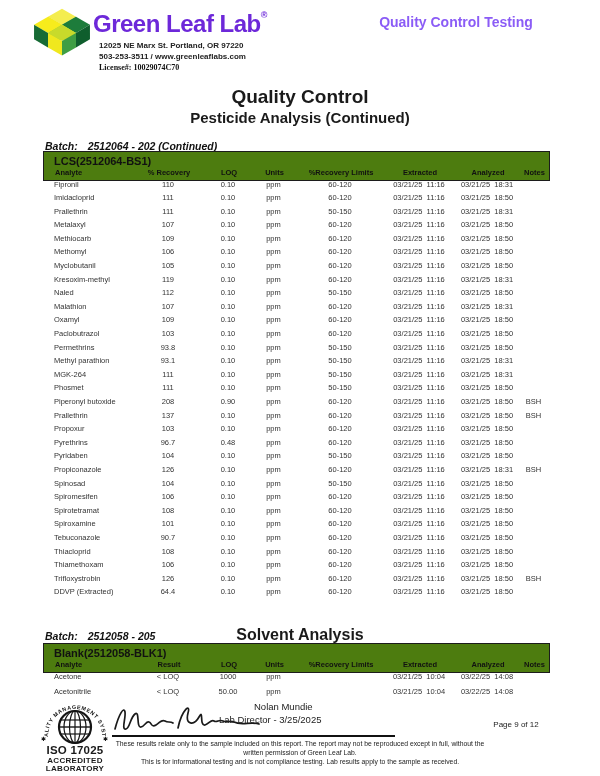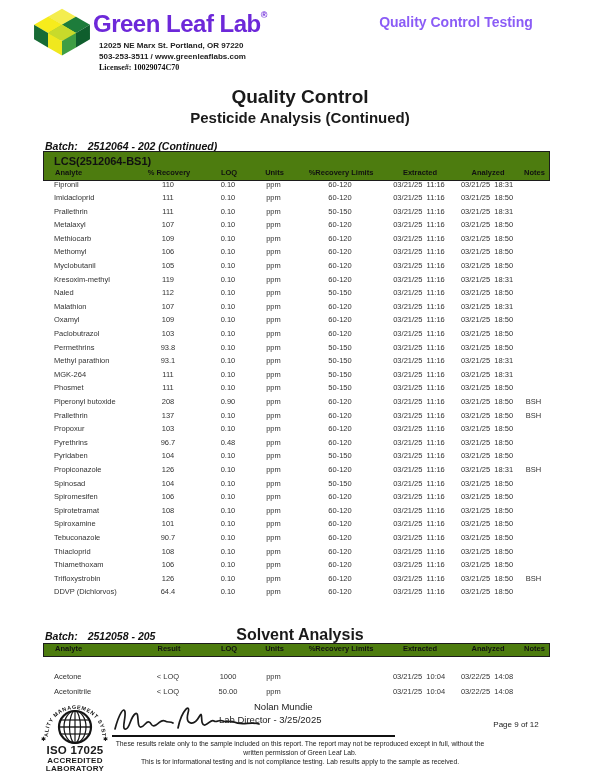--- a/index.html
+++ b/index.html
@@ -436,38 +436,39 @@
       <div class="cell">126</div>
       <div class="cell">0.10</div>
       <div class="cell">ppm</div>
       <div class="cell">60-120</div>
       <div class="cell">03/21/25  11:16</div>
       <div class="cell">03/21/25  18:50</div>
       <div class="cell">BSH</div>
     </div>
 
     <div class="grid-row">
-      <div class="cell analyte">DDVP (Dichlorvos)</div>
+      <div class="cell analyte">DDVP (Extracted)</div>
       <div class="cell">64.4</div>
       <div class="cell">0.10</div>
       <div class="cell">ppm</div>
       <div class="cell">60-120</div>
       <div class="cell">03/21/25  11:16</div>
       <div class="cell">03/21/25  18:50</div>
       <div class="cell"></div>
     </div>
   </div>
 
 <div class="abs solvent-title">Solvent Analysis</div>
 
 <div class="abs batch-line" style="top:630px;">
   <span class="bl">Batch:</span><span>2512058 - 205</span>
 </div>
 
 <div class="abs tbl-box" style="top:643px;">
+  <div class="tbl-title">Blank(2512058-BLK1)</div>
   <div class="grid-row tbl-head">
     <div class="cell analyte">Analyte</div>
     <div class="cell">Result</div>
     <div class="cell">LOQ</div>
     <div class="cell">Units</div>
     <div class="cell">%Recovery Limits</div>
     <div class="cell">Extracted</div>
     <div class="cell">Analyzed</div>
     <div class="cell">Notes</div>
   </div>

